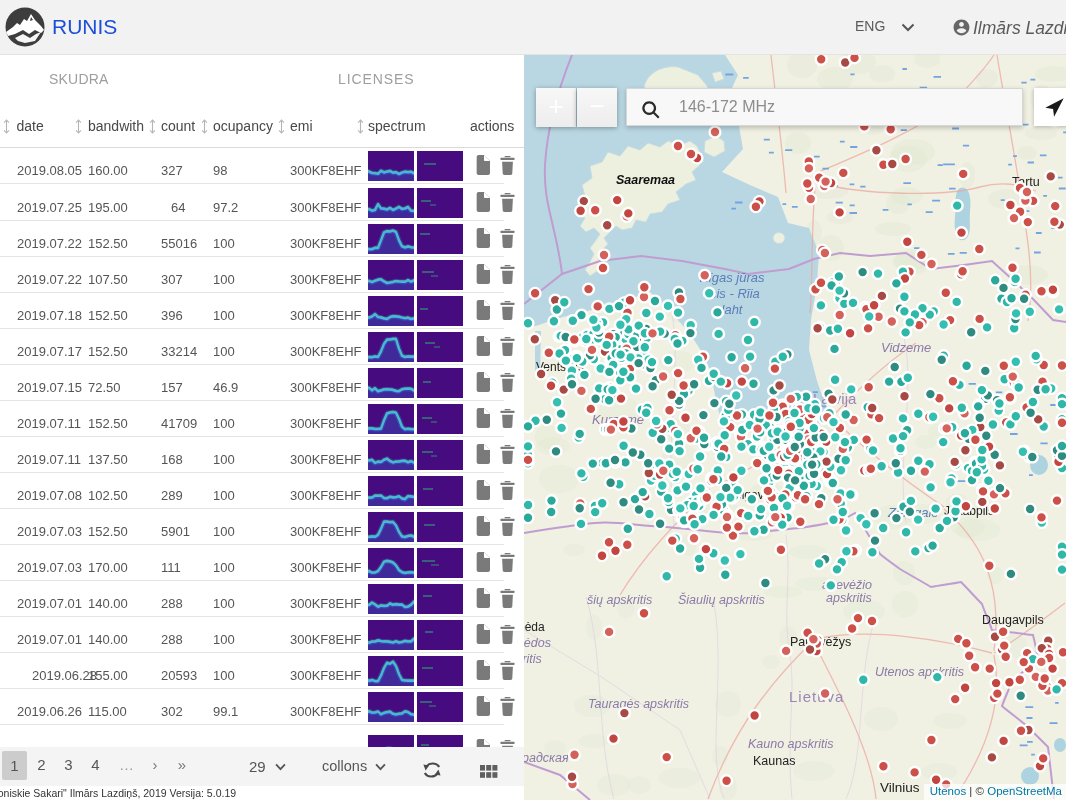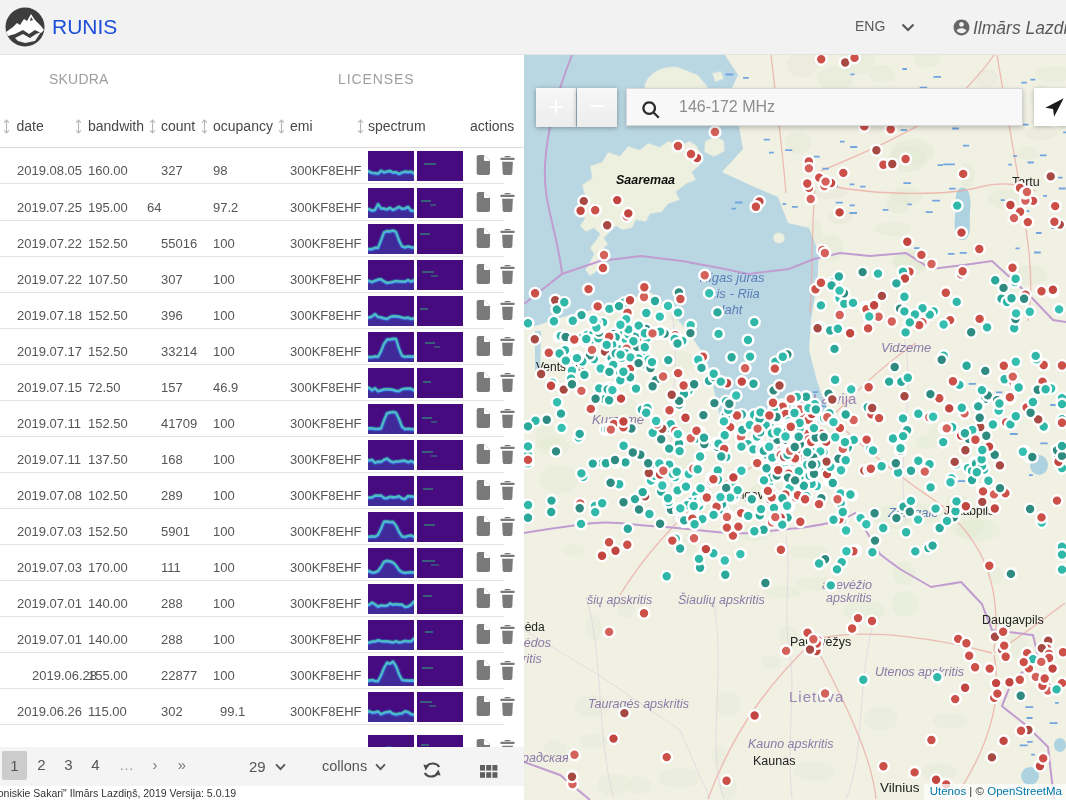--- a/index.html
+++ b/index.html
@@ -92,21 +92,21 @@
           </svg></div>
         <div class="ic" style="left:500px"><svg width="15" height="21" viewBox="0 0 20 26">
             <rect x="0.5" y="2.8" width="19" height="3" rx="1" fill="#7a7a7a"></rect>
             <rect x="6" y="0.3" width="8" height="1.8" rx="0.9" fill="#7a7a7a"></rect>
             <path fill="#7a7a7a" d="M2.8 8h14.4l-0.8 15.2c-0.06 1.4-1.2 2.5-2.6 2.5H6.2c-1.4 0-2.5-1.1-2.6-2.5L2.8 8z"></path>
           </svg></div>
       </div>
 <div class="tr" style="top:129.5px">
         <span style="left:17px">2019.07.25</span>
         <span style="left:88px">195.00</span>
-        <span style="left:147px">64</span>
+        <span style="left:171px">64</span>
         <span style="left:213px">97.2</span>
         <span style="left:290px">300KF8EHF</span>
         <div class="sp" style="left:368px">
           <svg width="46" height="30" viewBox="0 0 46 30" style="display:block">
             <rect width="46" height="30" fill="#470b80"></rect>
             <path d="M-2 21.6 L1 21.3 L4 22.8 L7 22.1 L10 16.3 L13 20.5 L16 20.8 L19 21.6 L22 20.0 L25 22.1 L28 20.7 L31 19.0 L34 21.1 L37 20.6 L40 19.1 L43 22.8 L46 23.1 L49 20.4 L48 30 L-2 30 Z" fill="#3566cc" opacity="0.33" stroke="none"></path>
             <path d="M-2 21.6 L1 21.3 L4 22.8 L7 22.1 L10 16.3 L13 20.5 L16 20.8 L19 21.6 L22 20.0 L25 22.1 L28 20.7 L31 19.0 L34 21.1 L37 20.6 L40 19.1 L43 22.8 L46 23.1 L49 20.4" fill="none" stroke="#2f6fd0" stroke-width="5" stroke-linejoin="round" opacity="0.45"></path>
             <path d="M-2 21.6 L1 21.3 L4 22.8 L7 22.1 L10 16.3 L13 20.5 L16 20.8 L19 21.6 L22 20.0 L25 22.1 L28 20.7 L31 19.0 L34 21.1 L37 20.6 L40 19.1 L43 22.8 L46 23.1 L49 20.4" fill="none" stroke="#4fb0ea" stroke-width="2.4" stroke-linejoin="round"></path>
             <path d="M-2 21.6 L1 21.3 L4 22.8 L7 22.1 L10 16.3 L13 20.5 L16 20.8 L19 21.6 L22 20.0 L25 22.1 L28 20.7 L31 19.0 L34 21.1 L37 20.6 L40 19.1 L43 22.8 L46 23.1 L49 20.4" fill="none" stroke="#46c98a" stroke-width="1.1" stroke-linejoin="round" opacity="0.75" transform="translate(0,-1)"></path>
           </svg>
@@ -501,21 +501,21 @@
           </svg></div>
         <div class="ic" style="left:500px"><svg width="15" height="21" viewBox="0 0 20 26">
             <rect x="0.5" y="2.8" width="19" height="3" rx="1" fill="#7a7a7a"></rect>
             <rect x="6" y="0.3" width="8" height="1.8" rx="0.9" fill="#7a7a7a"></rect>
             <path fill="#7a7a7a" d="M2.8 8h14.4l-0.8 15.2c-0.06 1.4-1.2 2.5-2.6 2.5H6.2c-1.4 0-2.5-1.1-2.6-2.5L2.8 8z"></path>
           </svg></div>
       </div>
 <div class="tr" style="top:598.4px">
         <span style="left:32px">2019.06.28</span>
         <span style="left:88px">155.00</span>
-        <span style="left:161px">22877</span>
+        <span style="left:161px">20593</span>
         <span style="left:213px">100</span>
         <span style="left:290px">300KF8EHF</span>
         <div class="sp" style="left:368px">
           <svg width="46" height="30" viewBox="0 0 46 30" style="display:block">
             <rect width="46" height="30" fill="#470b80"></rect>
             <path d="M-2 23.3 L1 25.0 L4 24.1 L7 25.2 L10 25.3 L13 19.5 L16 12.0 L19 6.9 L22 7.8 L25 5.8 L28 10.1 L31 18.2 L34 24.0 L37 24.6 L40 24.7 L43 24.7 L46 24.8 L49 24.2 L48 30 L-2 30 Z" fill="#3566cc" opacity="0.33" stroke="none"></path>
             <path d="M-2 23.3 L1 25.0 L4 24.1 L7 25.2 L10 25.3 L13 19.5 L16 12.0 L19 6.9 L22 7.8 L25 5.8 L28 10.1 L31 18.2 L34 24.0 L37 24.6 L40 24.7 L43 24.7 L46 24.8 L49 24.2" fill="none" stroke="#2f6fd0" stroke-width="5" stroke-linejoin="round" opacity="0.45"></path>
             <path d="M-2 23.3 L1 25.0 L4 24.1 L7 25.2 L10 25.3 L13 19.5 L16 12.0 L19 6.9 L22 7.8 L25 5.8 L28 10.1 L31 18.2 L34 24.0 L37 24.6 L40 24.7 L43 24.7 L46 24.8 L49 24.2" fill="none" stroke="#4fb0ea" stroke-width="2.4" stroke-linejoin="round"></path>
             <path d="M-2 23.3 L1 25.0 L4 24.1 L7 25.2 L10 25.3 L13 19.5 L16 12.0 L19 6.9 L22 7.8 L25 5.8 L28 10.1 L31 18.2 L34 24.0 L37 24.6 L40 24.7 L43 24.7 L46 24.8 L49 24.2" fill="none" stroke="#46c98a" stroke-width="1.1" stroke-linejoin="round" opacity="0.75" transform="translate(0,-1)"></path>
           </svg>
@@ -533,21 +533,21 @@
         <div class="ic" style="left:500px"><svg width="15" height="21" viewBox="0 0 20 26">
             <rect x="0.5" y="2.8" width="19" height="3" rx="1" fill="#7a7a7a"></rect>
             <rect x="6" y="0.3" width="8" height="1.8" rx="0.9" fill="#7a7a7a"></rect>
             <path fill="#7a7a7a" d="M2.8 8h14.4l-0.8 15.2c-0.06 1.4-1.2 2.5-2.6 2.5H6.2c-1.4 0-2.5-1.1-2.6-2.5L2.8 8z"></path>
           </svg></div>
       </div>
 <div class="tr" style="top:634.4px">
         <span style="left:17px">2019.06.26</span>
         <span style="left:88px">115.00</span>
         <span style="left:161px">302</span>
-        <span style="left:220px">99.1</span>
+        <span style="left:213px">99.1</span>
         <span style="left:290px">300KF8EHF</span>
         <div class="sp" style="left:368px">
           <svg width="46" height="30" viewBox="0 0 46 30" style="display:block">
             <rect width="46" height="30" fill="#470b80"></rect>
             <path d="M-2 21.6 L1 19.2 L4 20.7 L7 20.5 L10 19.7 L13 22.3 L16 21.0 L19 20.2 L22 19.8 L25 21.9 L28 22.5 L31 21.9 L34 21.5 L37 19.5 L40 20.2 L43 22.3 L46 22.7 L49 22.5 L48 30 L-2 30 Z" fill="#3566cc" opacity="0.33" stroke="none"></path>
             <path d="M-2 21.6 L1 19.2 L4 20.7 L7 20.5 L10 19.7 L13 22.3 L16 21.0 L19 20.2 L22 19.8 L25 21.9 L28 22.5 L31 21.9 L34 21.5 L37 19.5 L40 20.2 L43 22.3 L46 22.7 L49 22.5" fill="none" stroke="#2f6fd0" stroke-width="5" stroke-linejoin="round" opacity="0.45"></path>
             <path d="M-2 21.6 L1 19.2 L4 20.7 L7 20.5 L10 19.7 L13 22.3 L16 21.0 L19 20.2 L22 19.8 L25 21.9 L28 22.5 L31 21.9 L34 21.5 L37 19.5 L40 20.2 L43 22.3 L46 22.7 L49 22.5" fill="none" stroke="#4fb0ea" stroke-width="2.4" stroke-linejoin="round"></path>
             <path d="M-2 21.6 L1 19.2 L4 20.7 L7 20.5 L10 19.7 L13 22.3 L16 21.0 L19 20.2 L22 19.8 L25 21.9 L28 22.5 L31 21.9 L34 21.5 L37 19.5 L40 20.2 L43 22.3 L46 22.7 L49 22.5" fill="none" stroke="#46c98a" stroke-width="1.1" stroke-linejoin="round" opacity="0.75" transform="translate(0,-1)"></path>
           </svg>
         </div>

